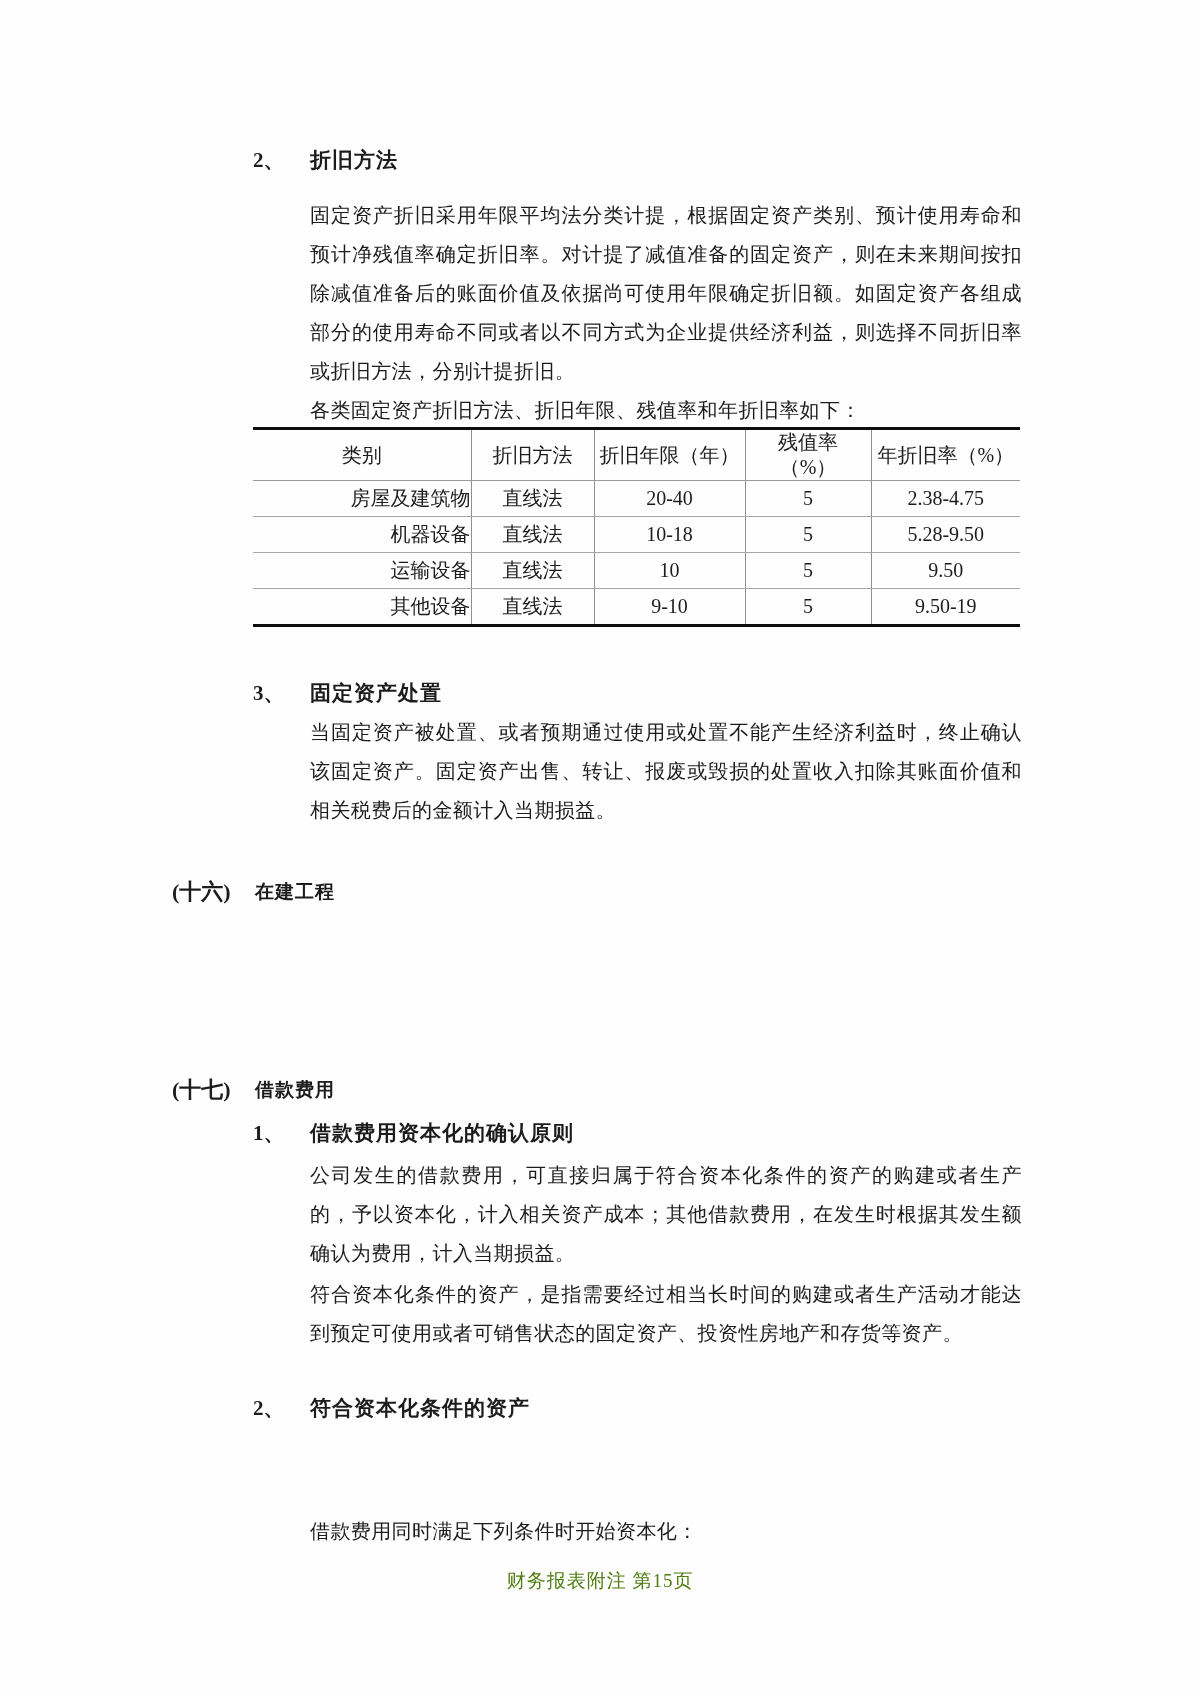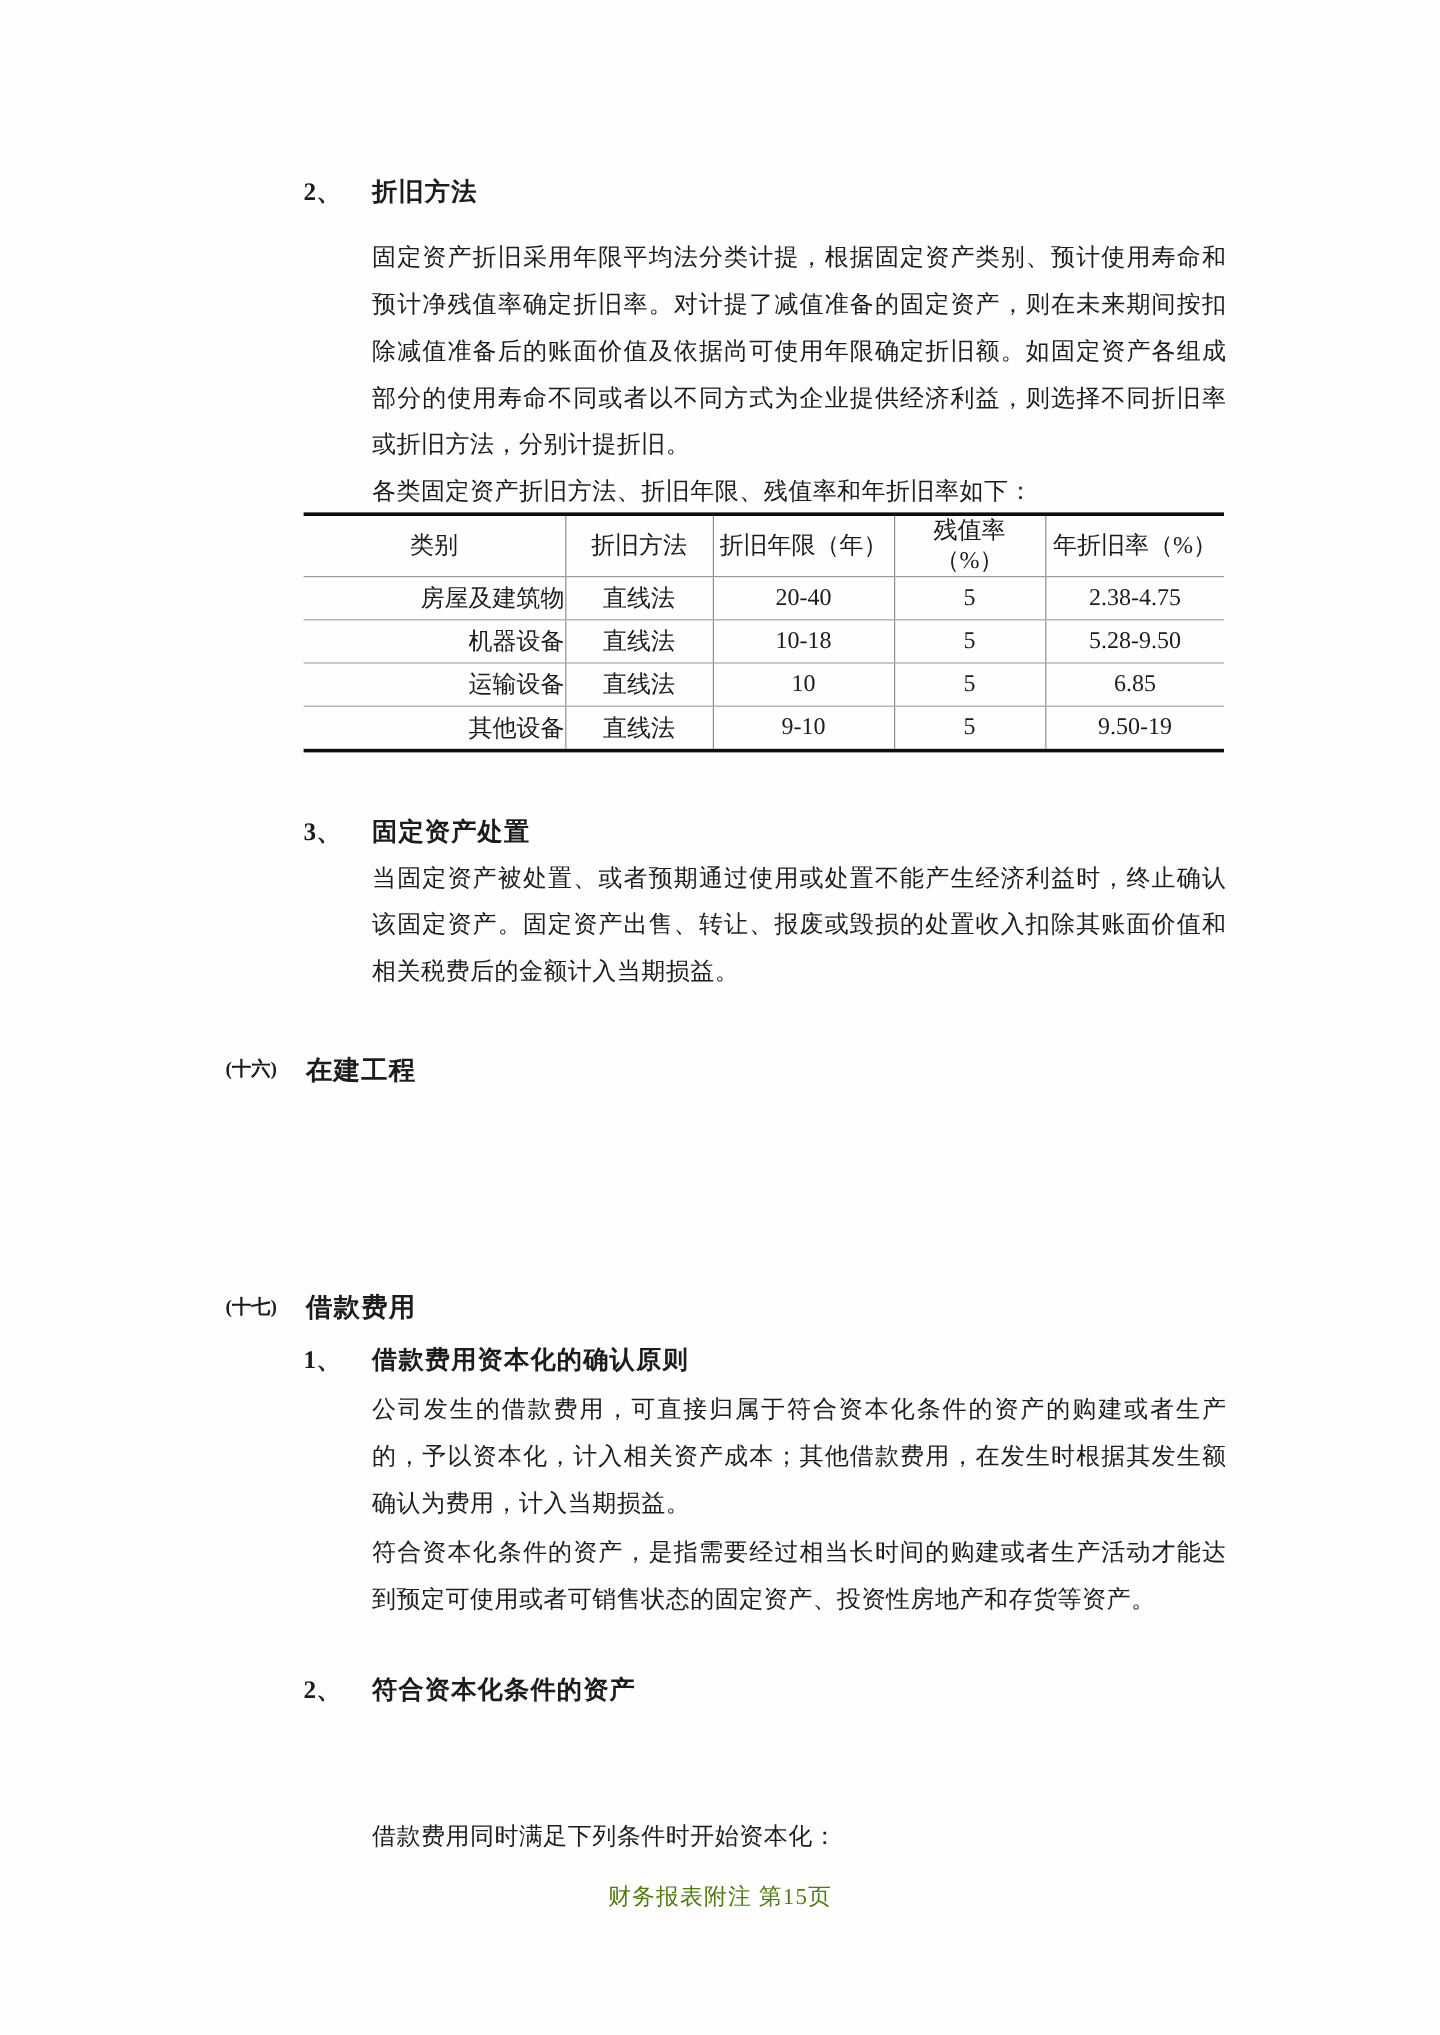--- a/index.html
+++ b/index.html
@@ -10,22 +10,22 @@
     background:#fefefe;
     font-family:"Liberation Serif","DejaVu Serif",serif;
     color:#1c1c1c;
     overflow:hidden;
   }
   .abs{position:absolute;left:0;right:0;}
   
   .sec .num{position:absolute;left:253px;top:0;font-weight:bold;font-size:21px;line-height:40px;}
   .sec .h{position:absolute;left:310px;top:0;margin:0;font-weight:bold;font-size:21px;line-height:40px;letter-spacing:1px;}
   
-  .sec-l1 .num{left:188px;font-size:16px;}
-  .sec-l1 .h{left:255px;font-size:22px;}
+  .sec-l1 .num{left:172px;font-size:22px;}
+  .sec-l1 .h{left:255px;font-size:19px;}
   .sec{height:40px;}
   .para{
     position:absolute;left:310px;width:712px;
     font-size:20px;line-height:39px;
     text-align:justify;text-justify:inter-ideograph;
     letter-spacing:0.4px;
   }
   .para.wide{left:255px;width:767px;}
   .para.single{text-align:left;}
   
@@ -101,21 +101,21 @@
           <td>直线法</td>
           <td>10-18</td>
           <td>5</td>
           <td>5.28-9.50</td>
         </tr>
         <tr>
           <td class="c-cat">运输设备</td>
           <td>直线法</td>
           <td>10</td>
           <td>5</td>
-          <td>6.85</td>
+          <td>9.50</td>
         </tr>
         <tr>
           <td class="c-cat">其他设备</td>
           <td>直线法</td>
           <td>9-10</td>
           <td>5</td>
           <td>9.50-19</td>
         </tr>
       </tbody>
     </table>

